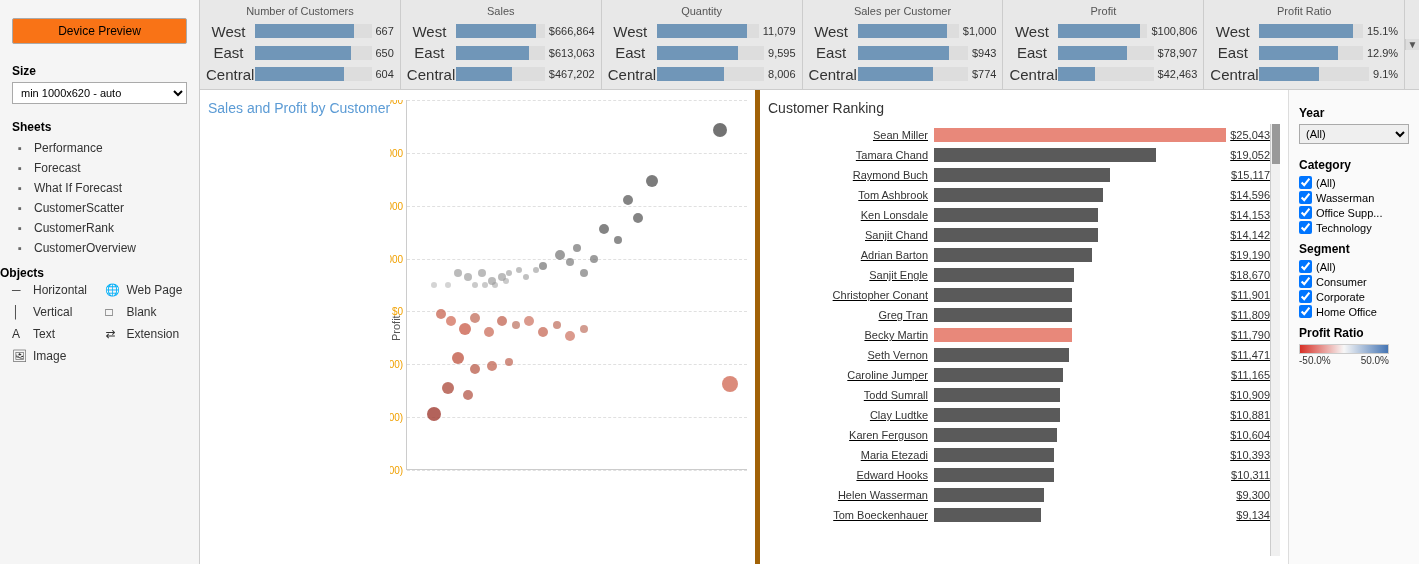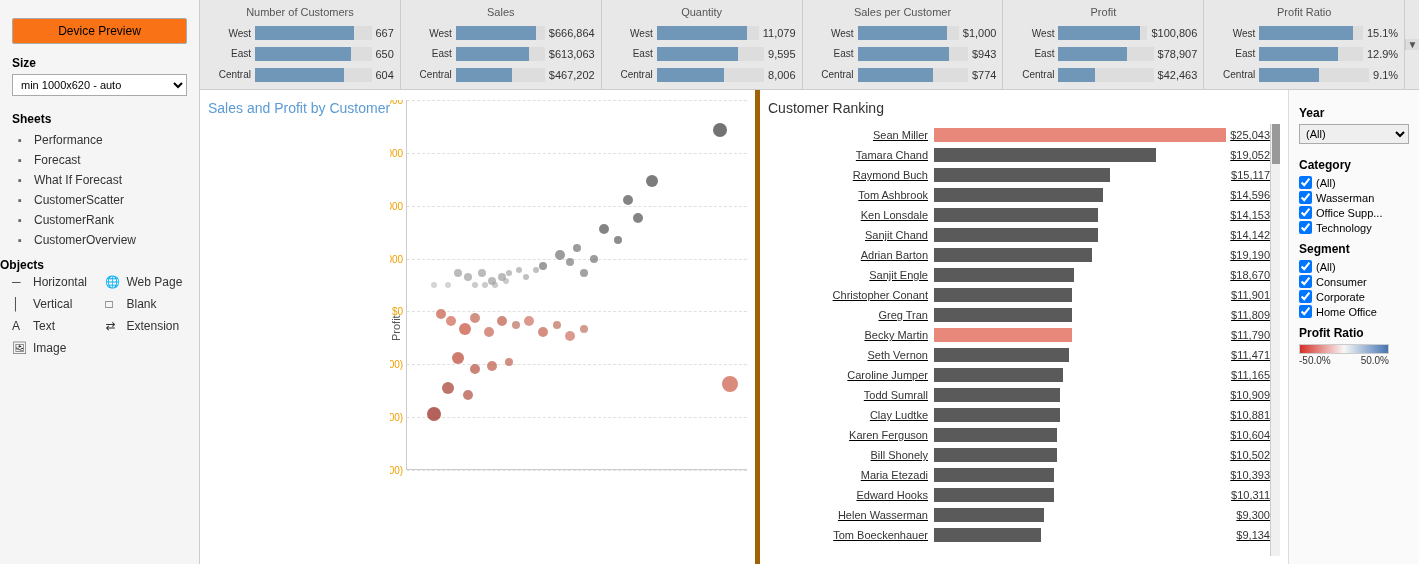--- a/index.html
+++ b/index.html
@@ -18,21 +18,21 @@
     .device-preview-btn {
       margin: 8px 12px 12px;
       padding: 5px 10px;
       border: 1px solid #aaa;
       background: #f97316;
       cursor: pointer;
       font-size: 12px;
       border-radius: 2px;
     }
     .size-section { padding: 0 12px 10px; }
-    .size-label { font-weight: bold; font-size: 12px; margin-bottom: 4px; }
+    .size-label { font-weight: bold; font-size: 12px; margin-bottom: 4px; margin-top: 8px; }
     .size-select {
       width: 100%;
       padding: 3px 4px;
       font-size: 11px;
       border: 1px solid #aaa;
       background: #fff;
     }
     .section-header {
       font-weight: bold;
       font-size: 12px;
@@ -114,22 +114,22 @@
       text-align: center;
       margin-bottom: 2px;
     }
     .bar-row {
       display: flex;
       align-items: center;
       margin: 1px 0;
     }
     .bar-label {
       width: 45px;
-      text-align: right;
-      font-size: 10px;
+      text-align: center;
+      font-size: 15px;
       color: #333;
       margin-right: 4px;
       flex-shrink: 0;
     }
     .bar-container {
       flex: 1;
       height: 14px;
       background: #ddd;
       position: relative;
     }
@@ -741,27 +741,20 @@
     <span class="ranking-value">$10,881</span>
   </div>
             <div class="ranking-row">
     <span class="ranking-name">Karen Ferguson</span>
     <div class="ranking-bar-container">
       <div class="ranking-bar" style="width:42%;background:#5a5a5a"></div>
     </div>
     <span class="ranking-value">$10,604</span>
   </div>
             <div class="ranking-row">
-    <span class="ranking-name">Bill Shonely</span>
-    <div class="ranking-bar-container">
-      <div class="ranking-bar" style="width:42%;background:#5a5a5a"></div>
-    </div>
-    <span class="ranking-value">$10,502</span>
-  </div>
-            <div class="ranking-row">
     <span class="ranking-name">Maria Etezadi</span>
     <div class="ranking-bar-container">
       <div class="ranking-bar" style="width:41%;background:#5a5a5a"></div>
     </div>
     <span class="ranking-value">$10,393</span>
   </div>
             <div class="ranking-row">
     <span class="ranking-name">Edward Hooks</span>
     <div class="ranking-bar-container">
       <div class="ranking-bar" style="width:41%;background:#5a5a5a"></div>

